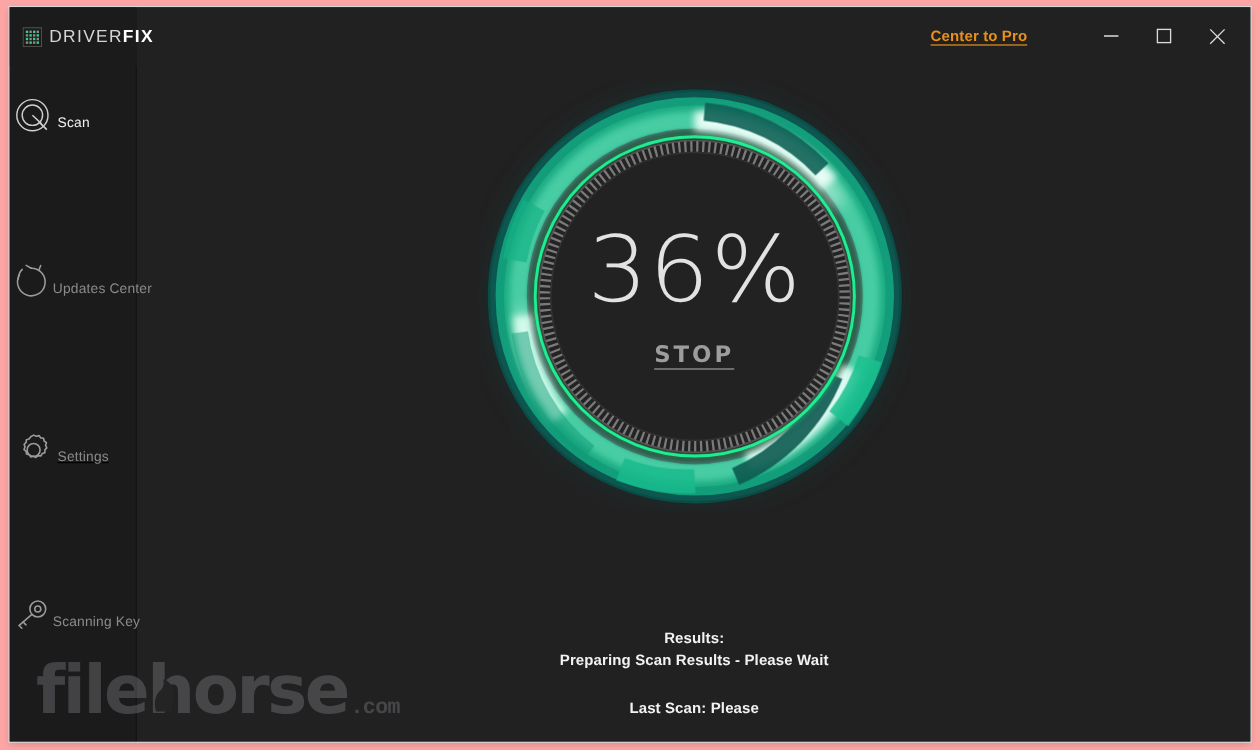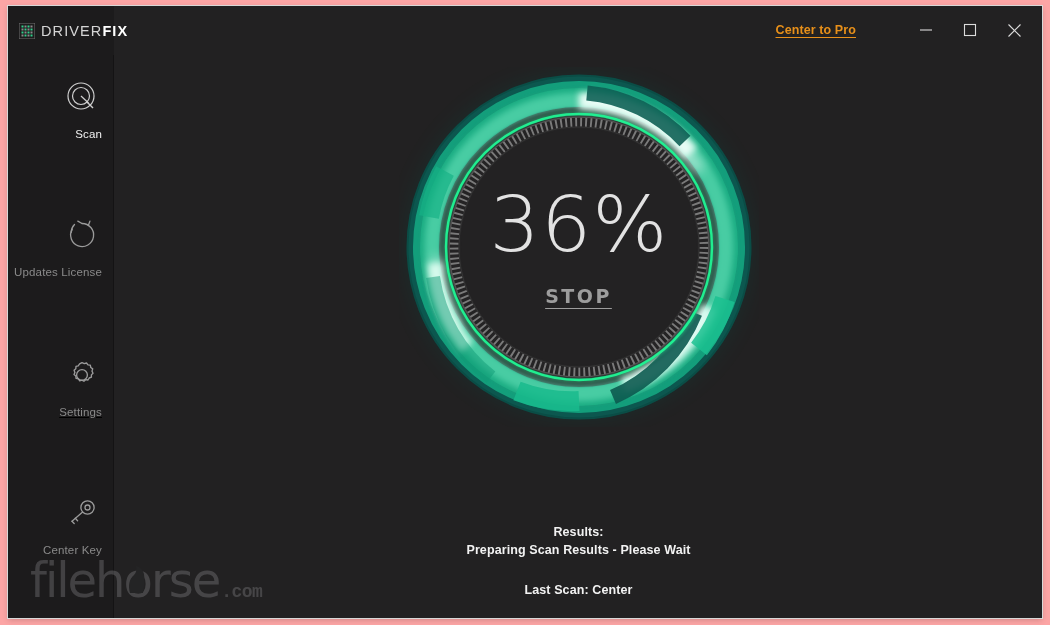--- a/index.html
+++ b/index.html
@@ -110,22 +110,21 @@
     background: #1c1b1c;
     border-right: 1px solid #141314;
     z-index: 30;
   }
 
   .nav-item {
     position: absolute;
     left: 0;
     width: 94px;
     display: flex;
-    flex-direction: column;
-    align-items: flex-end;
+    align-items: center;
     cursor: pointer;
     user-select: none;
   }
   .nav-item .ico {
     width: 40px;
     height: 40px;
     display: flex;
     align-items: center;
     justify-content: center;
   }
@@ -230,22 +229,22 @@
     position: absolute;
     left: 22px;
     bottom: 14px;
     z-index: 60;
     opacity: 0.30;
     pointer-events: none;
     display: flex;
     align-items: baseline;
   }
   .wm-text {
-    font-size: 48px;
-    font-weight: 400;
+    font-size: 56px;
+    font-weight: 700;
     color: #9a9a9e;
     letter-spacing: -2px;
     font-family: "DejaVu Sans", sans-serif;
     line-height: 1;
   }
   .wm-com {
     font-size: 18px;
     font-weight: 700;
     color: #9a9a9e;
     letter-spacing: -0.5px;
@@ -333,21 +332,21 @@
 
       <div class="nav-item" id="nav-updates">
         <span class="ico">
           <svg width="36" height="36" viewBox="0 0 36 36">
             <path d="M18 6.5 A11.5 11.5 0 1 1 8.2 12.2" fill="none" stroke="#9b9b9b" stroke-width="1.3" stroke-linecap="round"></path>
             <path d="M10.5 7.5 A11.5 11.5 0 0 0 7.2 15.5" fill="none" stroke="#9b9b9b" stroke-width="1.3" stroke-linecap="round"></path>
             <path d="M18 6.5 l-4.2 -2.4" fill="none" stroke="#9b9b9b" stroke-width="1.3" stroke-linecap="round"></path>
             <path d="M24.3 8.5 l1.6 -4.3" fill="none" stroke="#9b9b9b" stroke-width="1.3" stroke-linecap="round"></path>
           </svg>
         </span>
-        <span class="lbl">Updates License</span>
+        <span class="lbl">Updates Center</span>
       </div>
 
       <div class="nav-item" id="nav-settings">
         <span class="ico">
           <svg width="36" height="36" viewBox="0 0 36 36">
             <g fill="none" stroke="#9b9b9b" stroke-width="1.35" stroke-linejoin="round">
               <path d="M18 5.6
                        l2.3 1.0 2.2 -0.6 1.5 1.9 2.3 0.3 0.5 2.3 1.9 1.4 -0.7 2.2 1.0 2.1 -1.6 1.7 0 2.3 -2.2 0.8 -1.2 2.0 -2.3 -0.3 -1.8 1.5 -2.0 -1.1 -2.2 0.7 -1.3 -1.9 -2.3 -0.5 -0.3 -2.3 -1.8 -1.5 0.9 -2.1 -0.8 -2.2 1.7 -1.6 0.2 -2.3 2.2 -0.6 1.4 -1.9z"></path>
               <circle cx="18" cy="18" r="5.4"></circle>
             </g>
@@ -361,21 +360,21 @@
           <svg width="36" height="36" viewBox="0 0 36 36">
             <g fill="none" stroke="#9b9b9b" stroke-width="1.3" stroke-linecap="round" stroke-linejoin="round">
               <circle cx="23.5" cy="12.5" r="6.6"></circle>
               <circle cx="23.5" cy="12.5" r="2.5"></circle>
               <path d="M18.6 17.0 L8.0 26.2"></path>
               <path d="M11.3 23.3 l2.3 2.4"></path>
               <path d="M8.0 26.2 l2.2 2.3"></path>
             </g>
           </svg>
         </span>
-        <span class="lbl">Center Key</span>
+        <span class="lbl">Scanning Key</span>
       </div>
     </div>
 
     <div class="content">
 
       <div class="ring-wrap">
         <svg width="360" height="360" viewBox="0 0 360 360">
           <defs>
             <filter id="blurA" x="-50%" y="-50%" width="200%" height="200%">
               <feGaussianBlur stdDeviation="3.2"></feGaussianBlur>
@@ -438,21 +437,21 @@
 
         <div class="ring-center">
           <div class="pct">36%</div>
           <div class="stop-btn">STOP</div>
         </div>
       </div>
 
       <div class="status">
         <div class="s-head">Results:</div>
         <div class="s-sub">Preparing Scan Results - Please Wait</div>
-        <div class="s-last">Last Scan: Center</div>
+        <div class="s-last">Last Scan: Please</div>
       </div>
     </div>
 
     <div class="watermark">
       <span class="wm-text">filehorse</span>
       <span class="wm-com">.com</span>
       <svg class="wm-horse" viewBox="0 0 26 30">
         <path d="M6 29 C4 22 5 15 10 11 C12 9 13 6 12 2 C16 3 19 6 20 10 C21 15 20 22 19 29 Z" fill="#2b2b2e"></path>
       </svg>
     </div>

